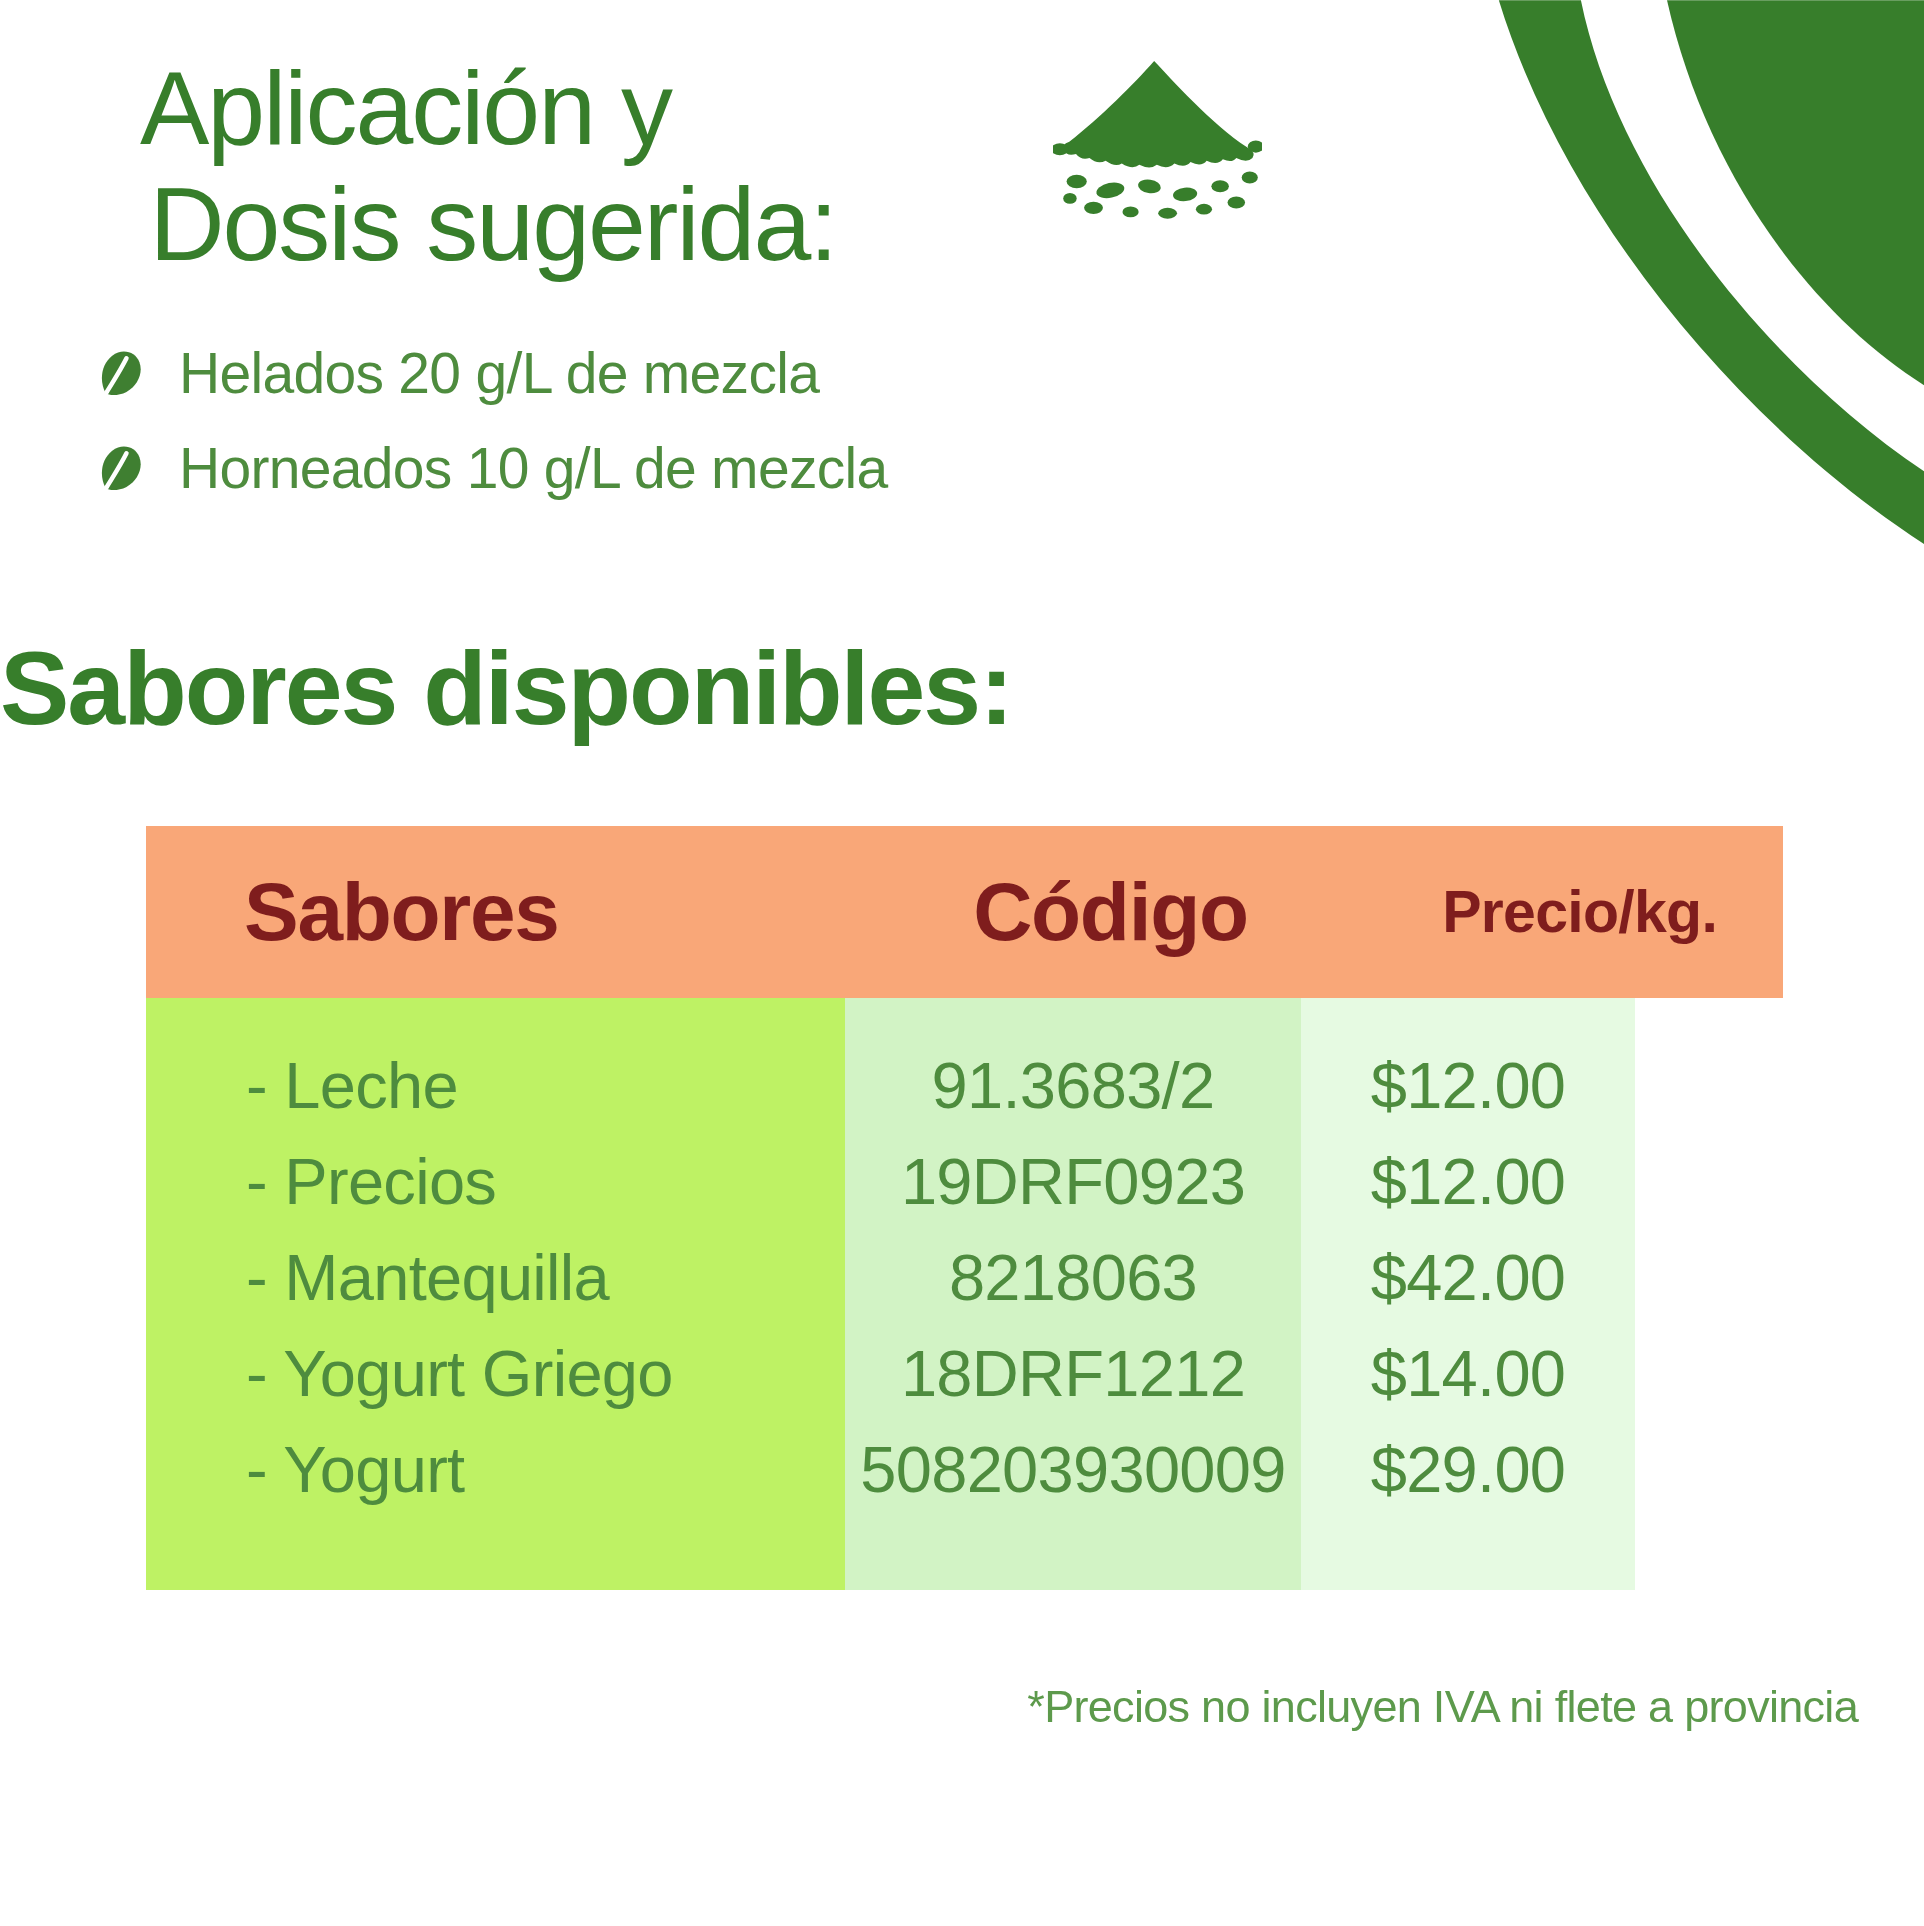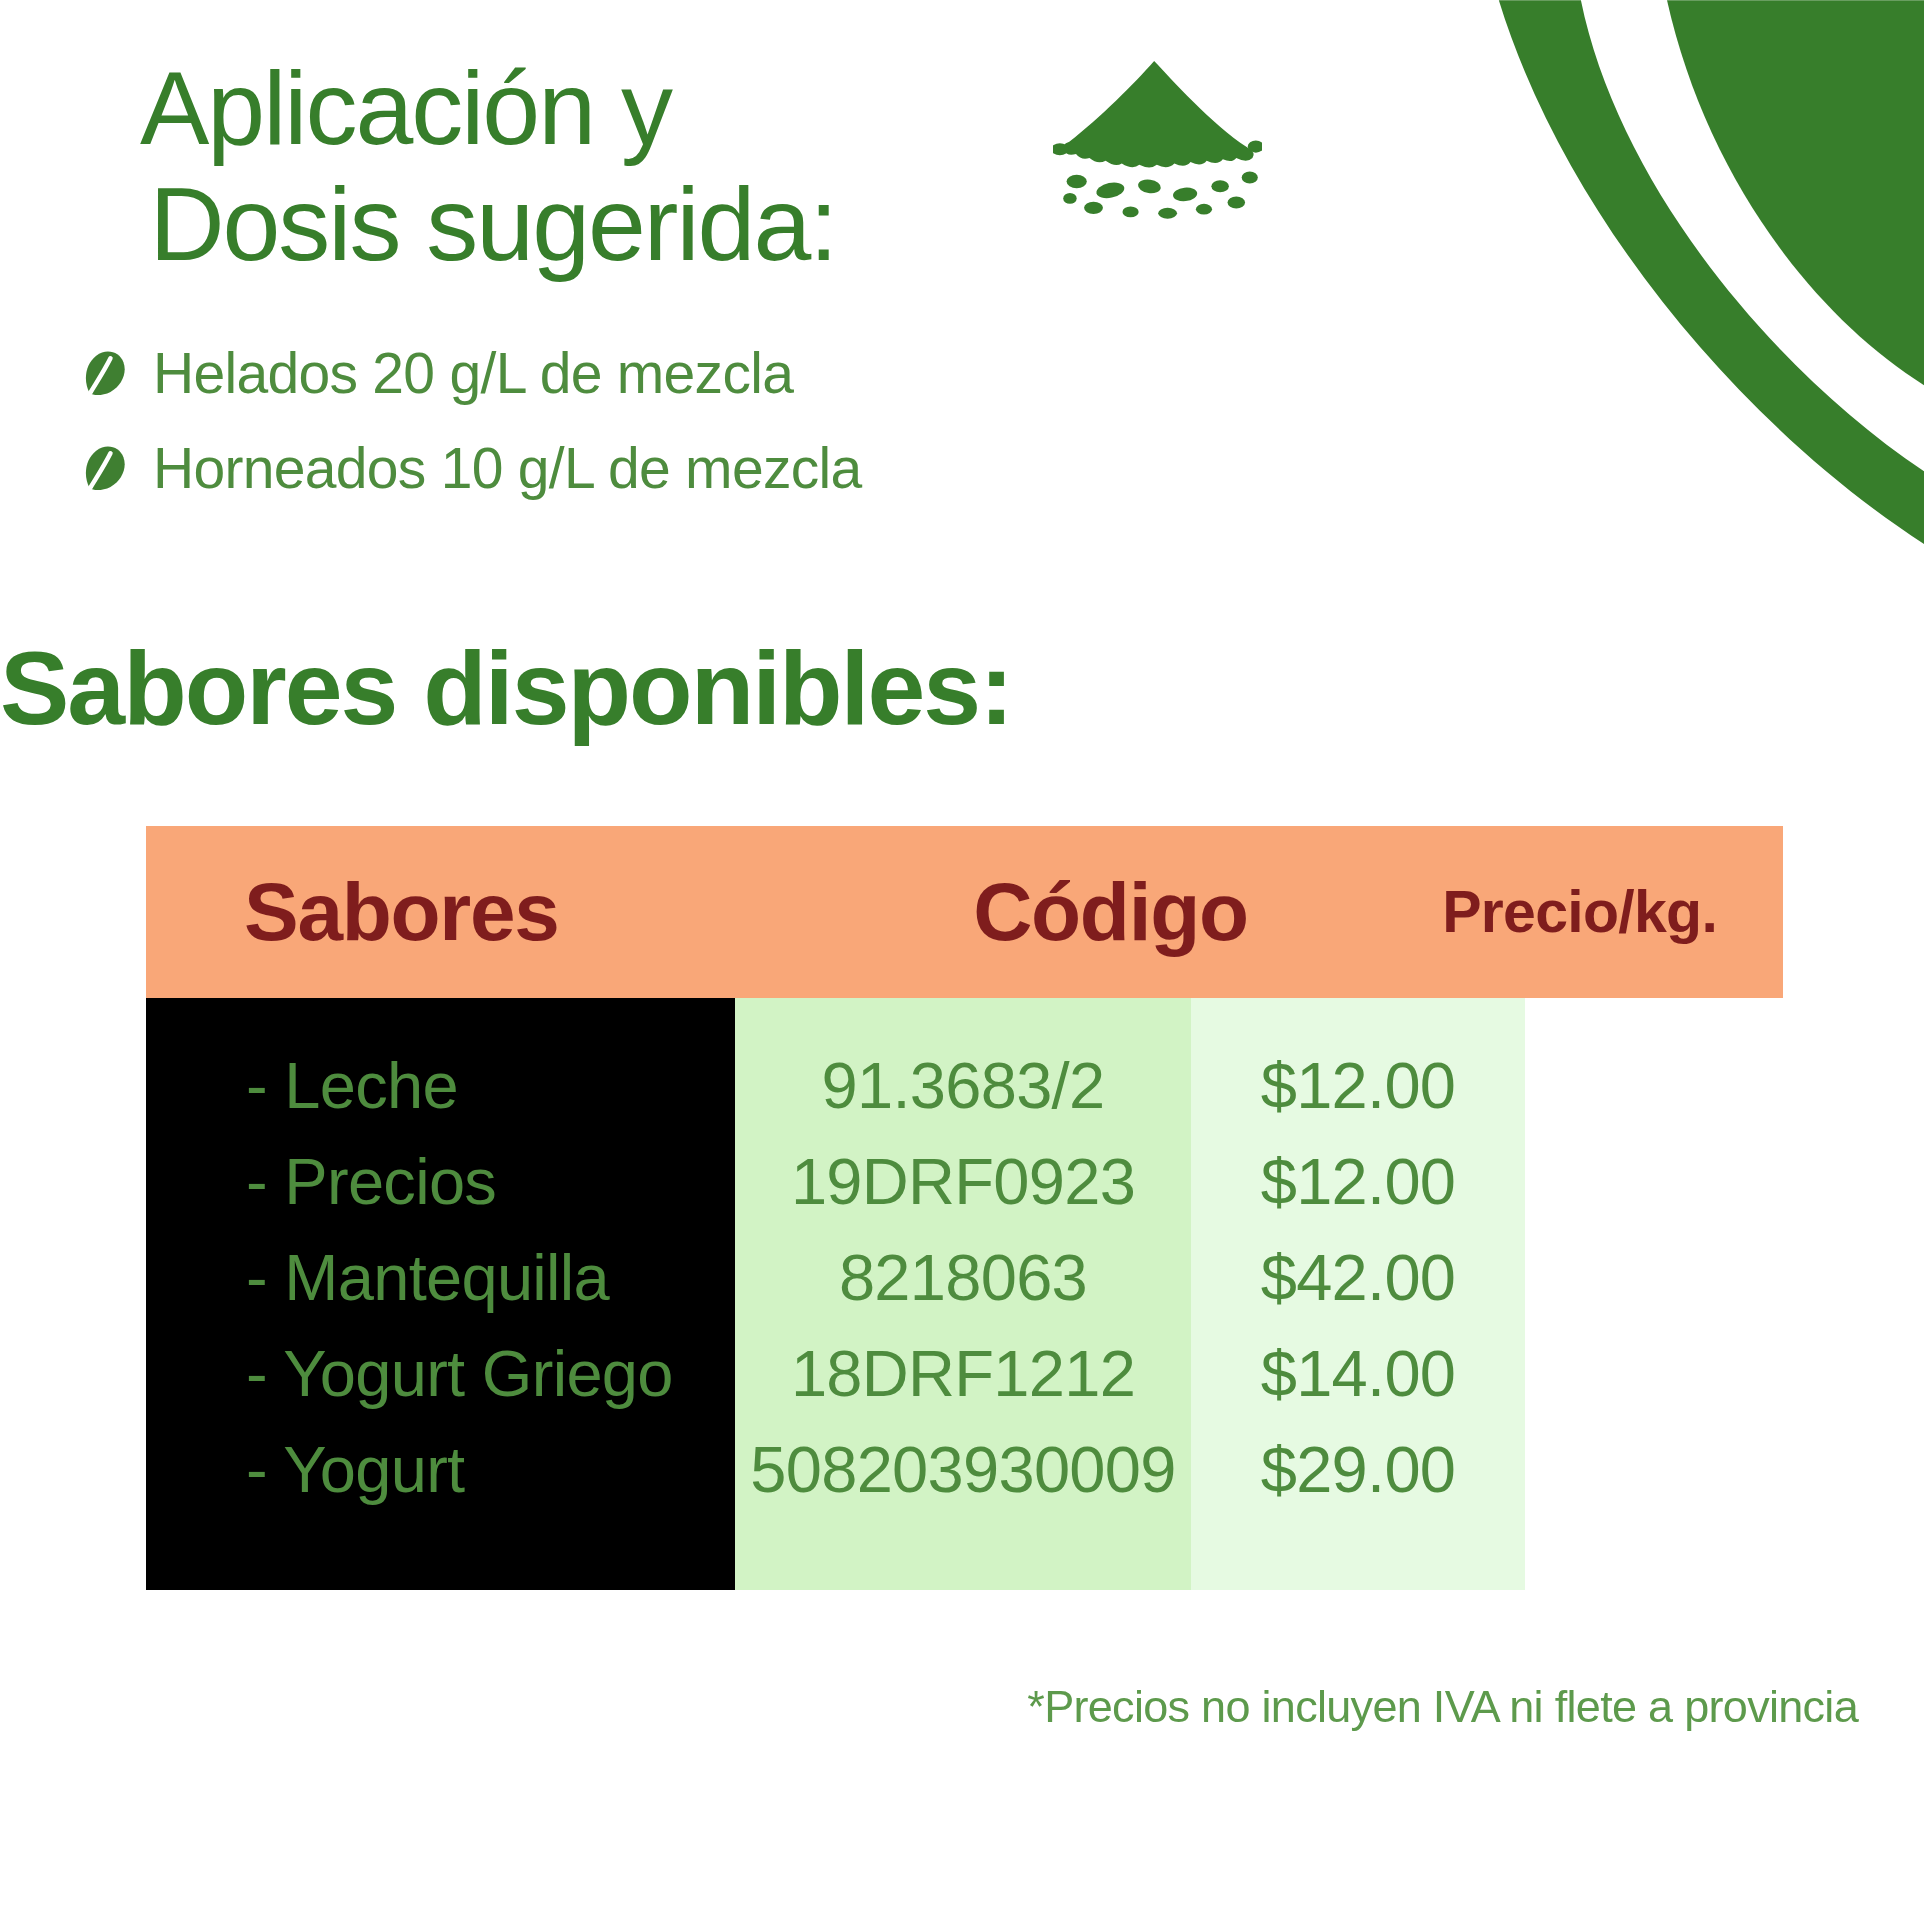--- a/index.html
+++ b/index.html
@@ -16,22 +16,22 @@
   .title{
     position:absolute;left:128px;top:50px;
     font-size:104px;font-weight:400;line-height:116px;
     letter-spacing:-2px;color:#377e2b;margin-left:12px;
   }
   .title .t2{padding-left:9.4px;}
   
   .powder{position:absolute;left:1053px;top:57px;width:209px;height:165px;}
   
   .bullet{
-    position:absolute;left:82px;height:61px;
-    display:flex;align-items:center;gap:27px;
+    position:absolute;left:98px;height:61px;
+    display:flex;align-items:center;gap:37px;
   }
   .bullet.b0{top:342px;}
   .bullet.b1{top:437px;}
   .bullet .leaf{width:44px;height:47px;flex:0 0 auto;}
   .bullet .btxt{
     font-size:57px;color:#4e8c3e;letter-spacing:-0.7px;white-space:nowrap;
   }
   
   .subheading{
     position:absolute;left:0;top:629px;width:100%;
@@ -45,21 +45,21 @@
   }
   .hcell{color:#7f1d1d;font-weight:700;box-sizing:border-box;}
   .hc1{width:699px;padding-left:98px;font-size:82px;letter-spacing:-1.3px;}
   .hc2{width:532px;text-align:center;font-size:82px;letter-spacing:-1.3px;}
   .hc3{width:407px;text-align:center;font-size:59px;letter-spacing:-0.7px;}
   .trow{display:flex;height:96px;align-items:center;}
   .trow.spacer{height:39px;}
   .trow.filler{height:73px;}
   .tcell{box-sizing:border-box;height:100%;display:flex;align-items:center;
          font-size:65px;color:#4e8c3e;letter-spacing:-0.7px;}
-  .tc1{width:589px;background:#000000;padding-left:100px;}
+  .tc1{width:699px;background:#bef264;padding-left:100px;}
   .tc2{width:456px;background:#d2f3c5;justify-content:center;}
   .tc3{width:334px;background:#e6fae2;justify-content:center;}
   
   .footnote{
     position:absolute;right:66px;top:1681px;
     font-size:45px;color:#5d9a4c;letter-spacing:-0.7px;white-space:nowrap;
   }
 </style>
 </head>
 <body>

